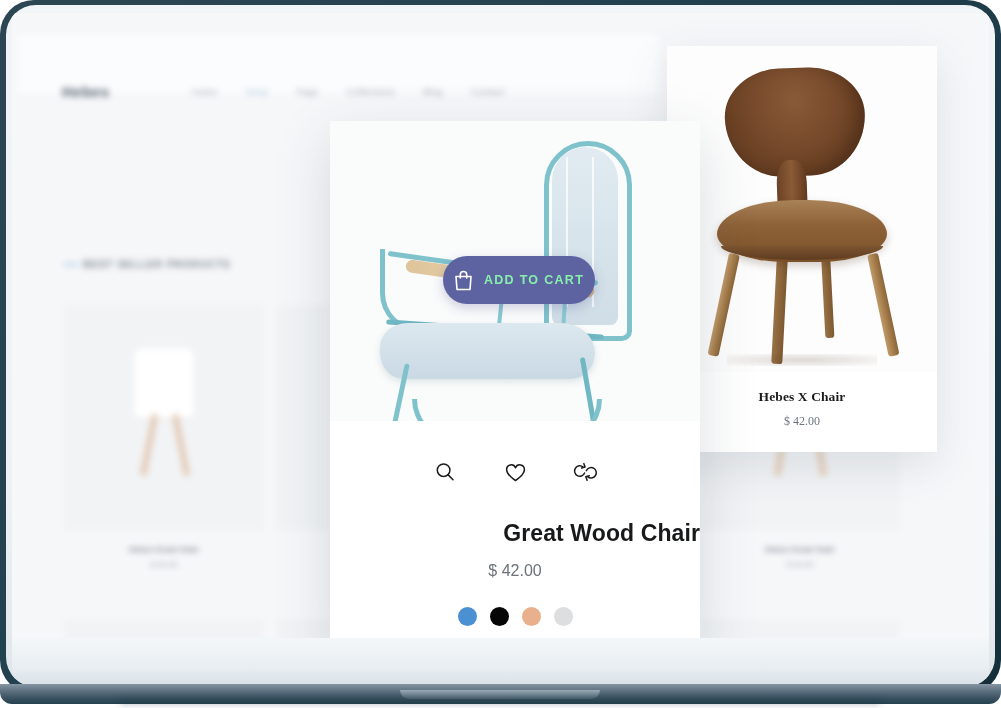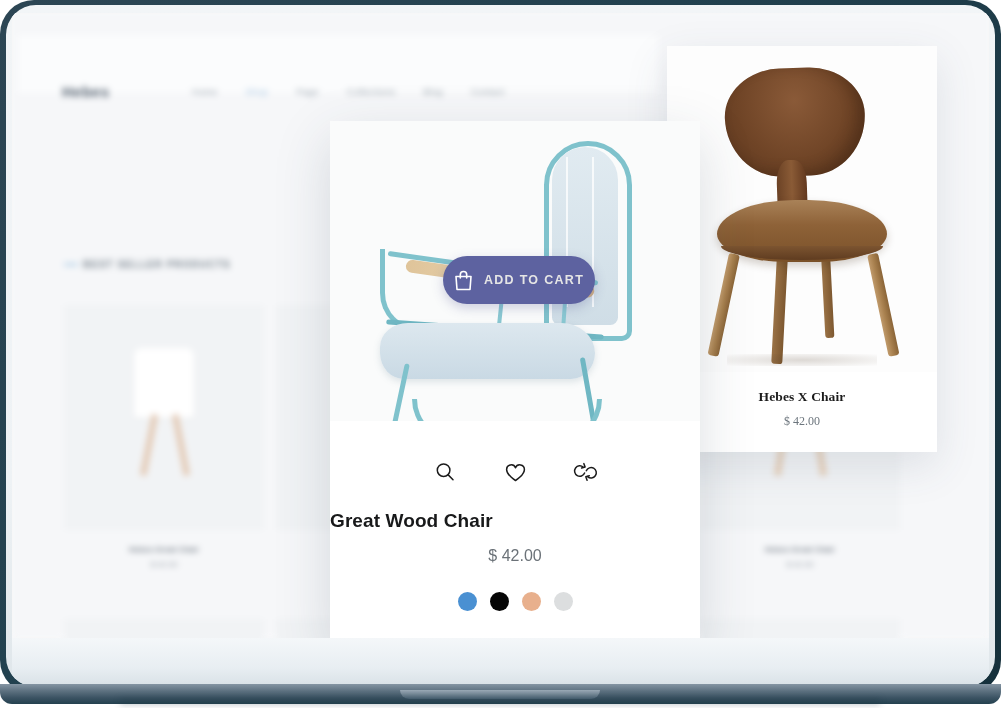--- a/index.html
+++ b/index.html
@@ -467,21 +467,21 @@
   
   #add-to-cart {
     position: absolute;
     left: 113px;
     top: 135px;
     width: 152px;
     height: 48px;
     border: none;
     border-radius: 26px;
     background: #5d62a0;
-    color: #e5e5e5;
+    color: #86efac;
     font-family: "Liberation Sans", sans-serif;
     font-size: 12.5px;
     font-weight: bold;
     letter-spacing: 1.3px;
     display: flex;
     align-items: center;
     justify-content: center;
     gap: 11px;
     cursor: pointer;
     box-shadow: 0 4px 12px rgba(70,75,140,0.25);
@@ -501,25 +501,25 @@
     align-items: center;
     gap: 44px;
     padding-top: 38px;
   }
   .icon-btn {
     width: 26px; height: 26px;
     display: flex; align-items: center; justify-content: center;
     cursor: pointer;
   }
   .prod-title {
-    text-align: left;
-    font-size: 19px;
+    text-align: right;
+    font-size: 23px;
     font-weight: bold;
     color: #18191a;
-    margin-top: 25px;
+    margin-top: 35px;
     letter-spacing: 0.1px;
   }
   .prod-price {
     text-align: center;
     font-size: 16px;
     color: #6b7278;
     margin-top: 15px;
   }
   .swatch-row {
     display: flex;

